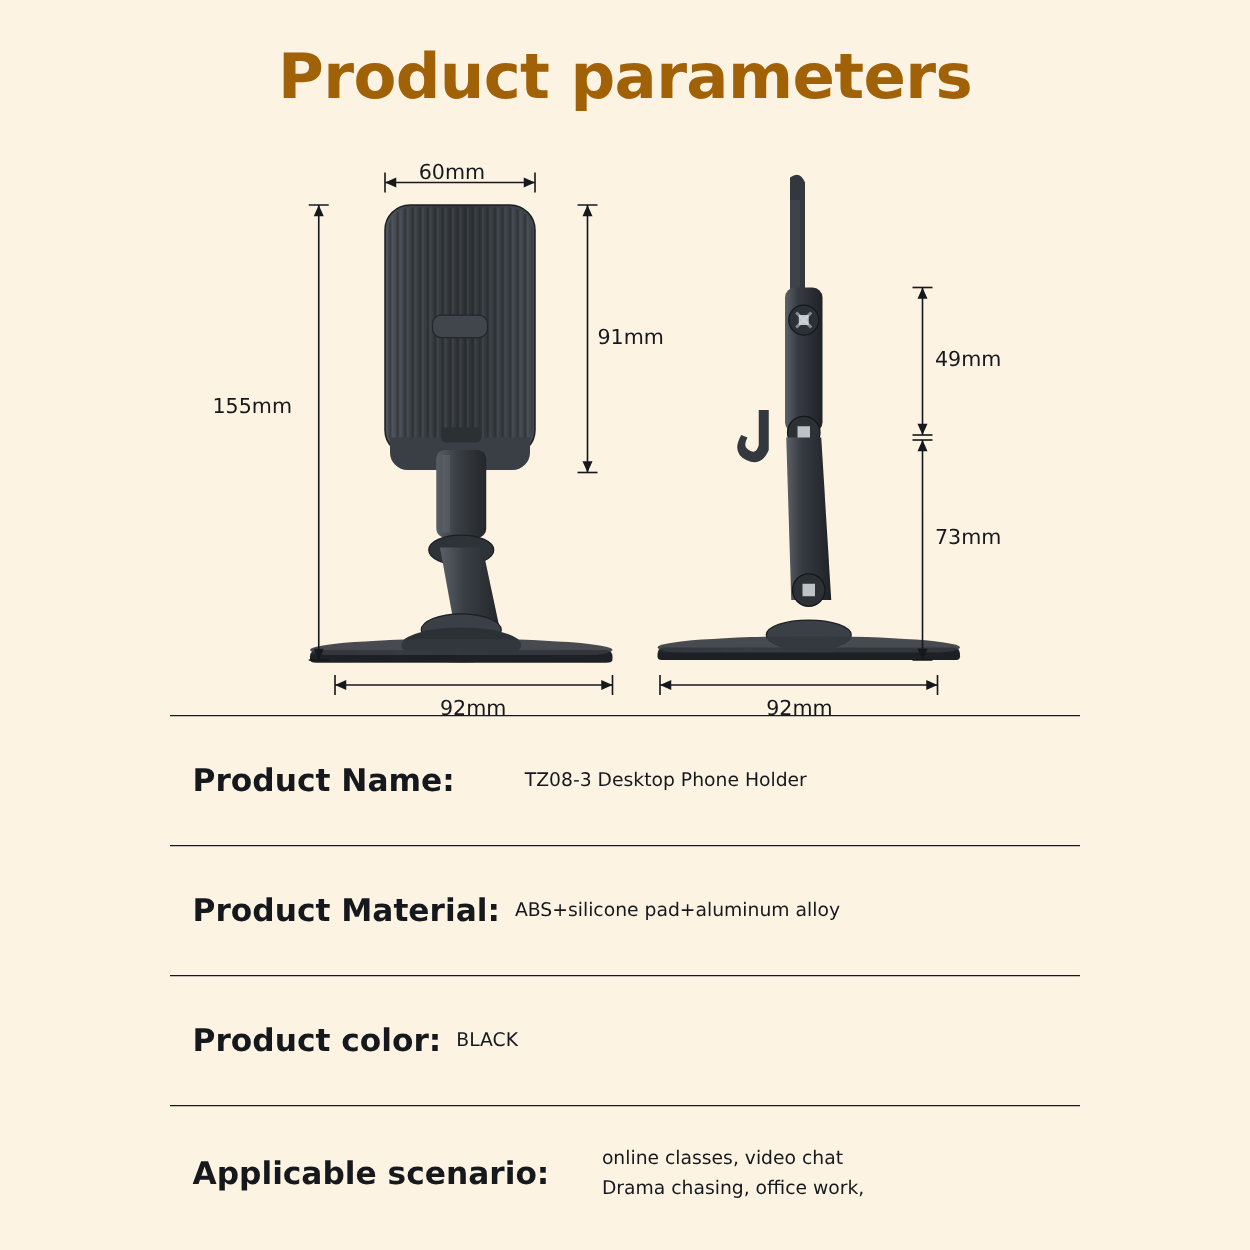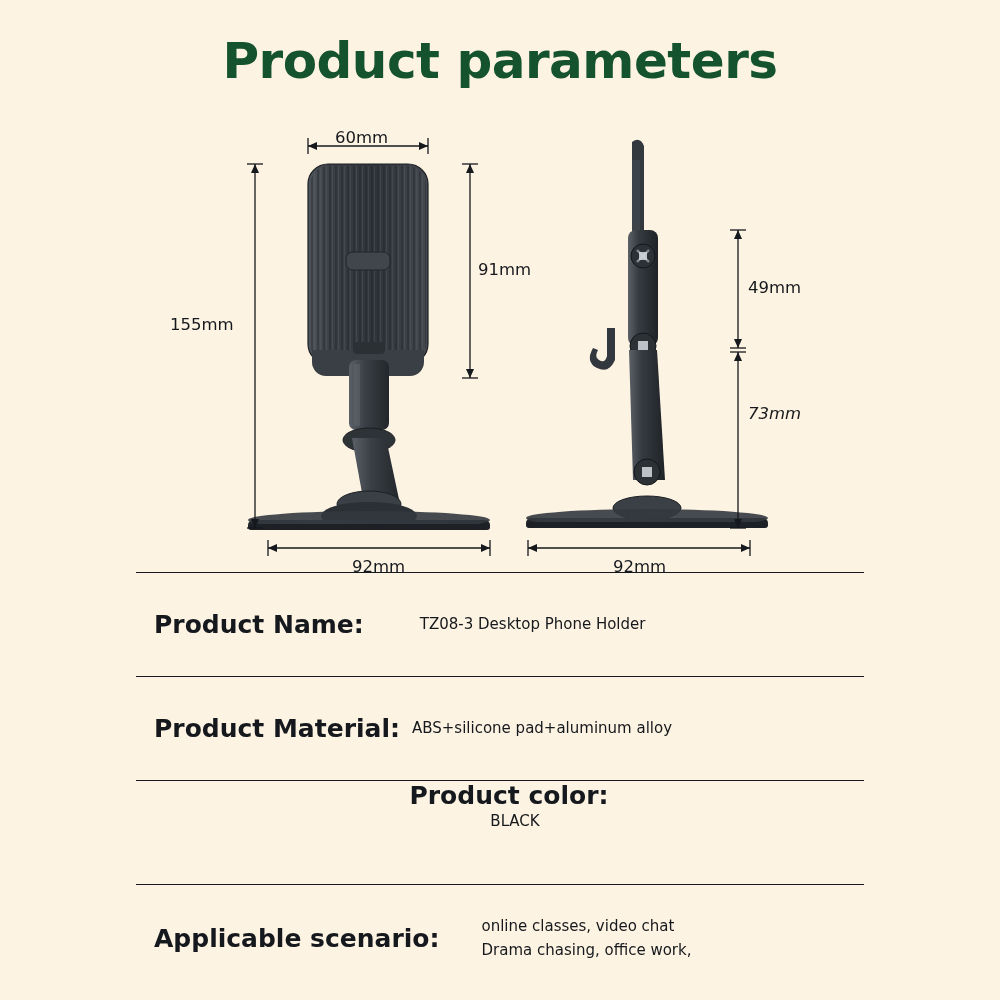--- a/index.html
+++ b/index.html
@@ -21,21 +21,21 @@
 
   
   .title {
     position: absolute;
     top: 32px;
     left: 0;
     width: 100%;
     text-align: center;
     font-size: 50px;
     font-weight: bold;
-    color: #14532d;
+    color: #a16207;
     letter-spacing: -0.5px;
     font-family: "DejaVu Sans", sans-serif;
   }
 
   
   .diagram {
     position: absolute;
     top: 120px;
     left: 130px;
     width: 740px;
@@ -62,21 +62,21 @@
   .spec-row {
     position: relative;
     border-top: 1.6px solid #15181c;
     display: flex;
     align-items: center;
     padding-left: 18px;
     box-sizing: border-box;
   }
   .spec-row.r1 { height: 104px; gap: 44px; }
   .spec-row.r2 { height: 104px; }
-  .spec-row.r3 { height: 104px; flex-direction: column; }
+  .spec-row.r3 { height: 104px; }
   .spec-row.r4 { height: 108px; align-items: center; gap: 28px; }
   .spec-label {
     font-size: 25px;
     font-weight: bold;
     color: #15181c;
     white-space: nowrap;
   }
   .spec-value {
     font-size: 15px;
     color: #15181c;
@@ -228,21 +228,21 @@
         <path d="M620 428 l-9 -4 v8 z" fill="#15181c" stroke="none"></path>
       </g>
     </svg>
 
     
     <div class="dim" style="left:205px; top:8px;">60mm</div>
     <div class="dim" style="left:348px; top:140px;">91mm</div>
     <div class="dim" style="left:40px;  top:195px;">155mm</div>
     <div class="dim" style="left:222px; top:437px;">92mm</div>
     <div class="dim" style="left:618px; top:158px;">49mm</div>
-    <div class="dim" style="left:618px; top:284px;font-style:italic;">73mm</div>
+    <div class="dim" style="left:618px; top:300px;">73mm</div>
     <div class="dim" style="left:483px; top:437px;">92mm</div>
   </div>
 
   <div class="specs">
 
     <div class="spec-row r1">
       <span class="spec-label">Product Name:</span>
       <span class="spec-value">TZ08-3 Desktop Phone Holder</span>
     </div>
 

